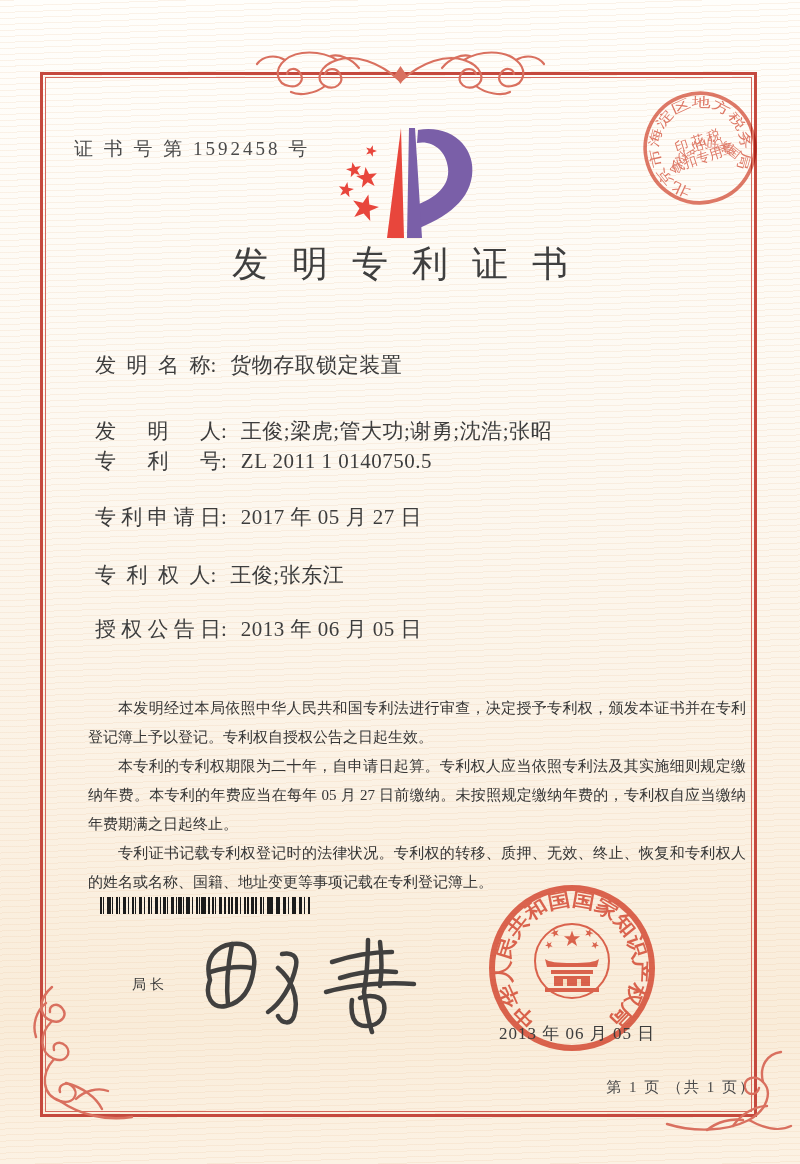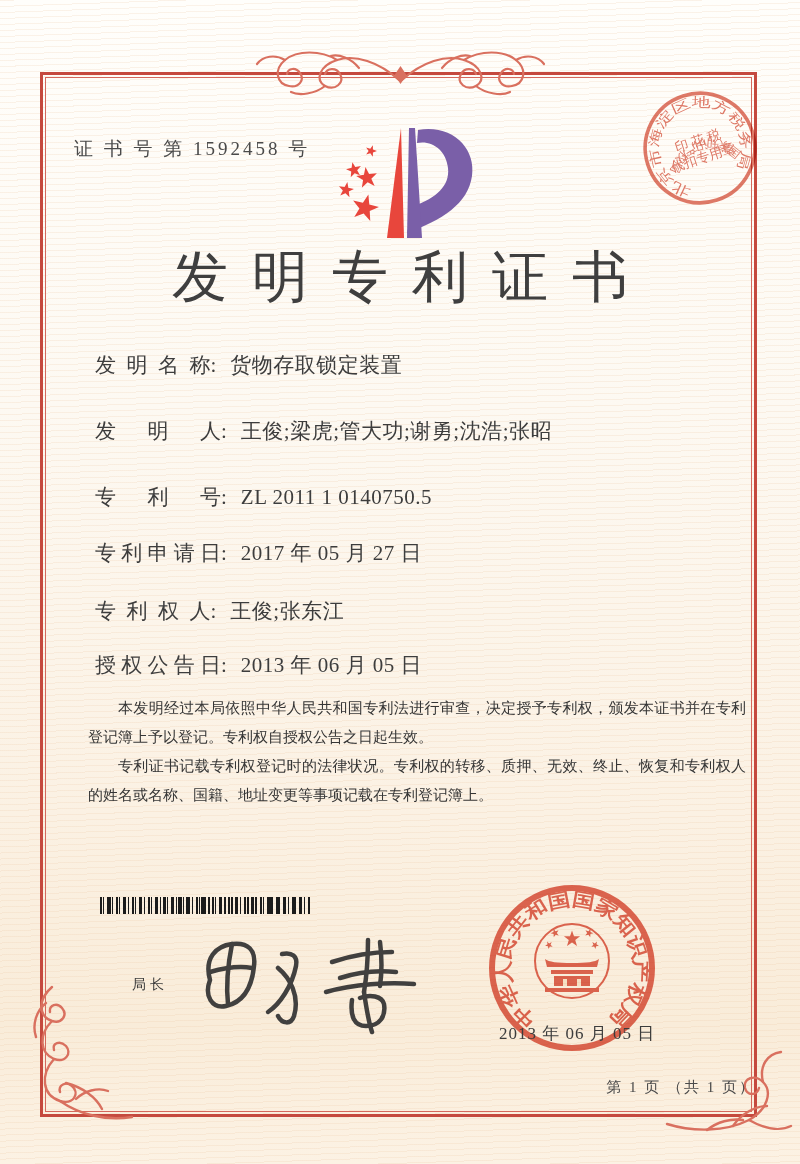--- a/index.html
+++ b/index.html
@@ -35,29 +35,29 @@
     position:absolute;left:74px;top:136px;
     font-size:19px;letter-spacing:3px;color:#4a4a4a;white-space:pre;
   }
   .logo{position:absolute;left:330px;top:124px;width:150px;height:118px;}
   .tax-stamp{
     position:absolute;left:638px;top:86px;width:124px;height:124px;
     transform:rotate(-18deg);opacity:.92;mix-blend-mode:multiply;
   }
   .title{
     position:absolute;left:0;right:0;top:240px;
-    text-align:center;font-size:56px;letter-spacing:24px;text-indent:24px;
+    text-align:center;font-size:36px;letter-spacing:24px;text-indent:24px;
     color:#3f3f3f;font-weight:500;white-space:pre;
   }
   
   .fields{position:absolute;left:95px;top:350px;width:600px;font-size:21px;color:#3d3d3d;}
   .row{display:flex;line-height:30px;white-space:pre;}
   .row .label{flex:none;}
   .row .value{margin-left:14px;letter-spacing:.5px;}
-  .row0{margin-bottom:36px;}.row1{margin-bottom:36px;}
+  .row0{margin-bottom:36px;}.row1{}
   .row2{margin-bottom:26px;}.row3{margin-bottom:28px;}.row4{margin-bottom:24px;}
   
   .body-text{
     position:absolute;left:88px;top:694px;width:658px;
     font-size:15px;line-height:29px;color:#353535;text-align:justify;
   }
   .body-text p{margin:0;text-indent:2em;}
   
   .barcode{
     position:absolute;left:100px;top:897px;width:211px;height:17px;
@@ -185,20 +185,21 @@
       <span class="value">王俊;张东江</span>
     </div>
     <div class="row">
       <span class="label">授 权 公 告 日:</span>
       <span class="value">2013 年 06 月 05 日</span>
     </div>
   </div>
 
   <div class="body-text">
     <p>本发明经过本局依照中华人民共和国专利法进行审查，决定授予专利权，颁发本证书并在专利登记簿上予以登记。专利权自授权公告之日起生效。</p>
+    <p>本专利的专利权期限为二十年，自申请日起算。专利权人应当依照专利法及其实施细则规定缴纳年费。本专利的年费应当在每年 05 月 27 日前缴纳。未按照规定缴纳年费的，专利权自应当缴纳年费期满之日起终止。</p>
     <p>专利证书记载专利权登记时的法律状况。专利权的转移、质押、无效、终止、恢复和专利权人的姓名或名称、国籍、地址变更等事项记载在专利登记簿上。</p>
   </div>
 
   <div class="barcode"></div>
 
   <div class="sig-role">局长</div>
   <svg class="sig-svg" viewBox="0 0 250 112" aria-label="田力普">
     <g stroke="#323232" fill="none" stroke-width="4.5" stroke-linecap="round" opacity="0.92">
       <path d="M28,52 C22,30 34,18 50,16 C66,14 74,22 72,38 C70,58 62,74 44,78 C30,81 22,68 28,52 Z"></path>
       <path d="M50,16 C46,36 44,58 46,76"></path>

